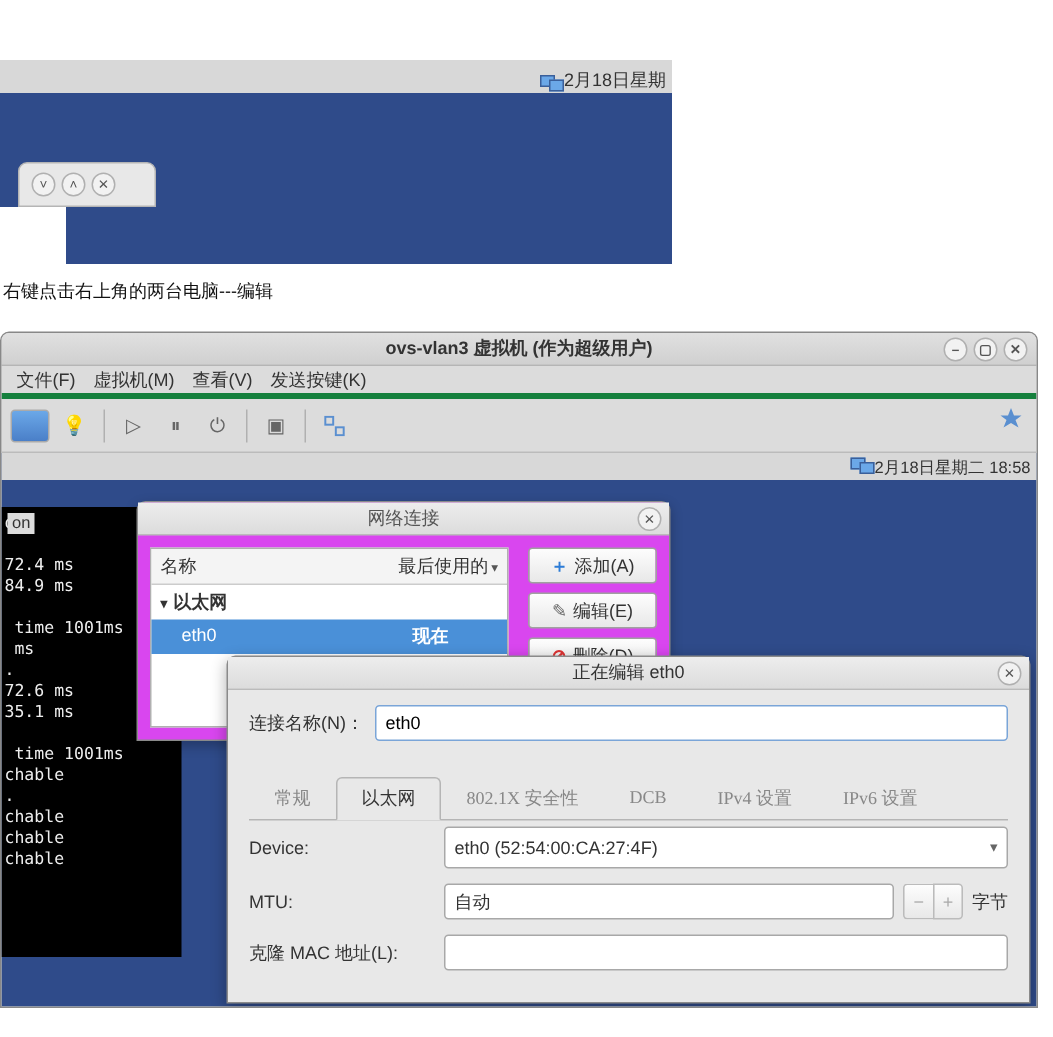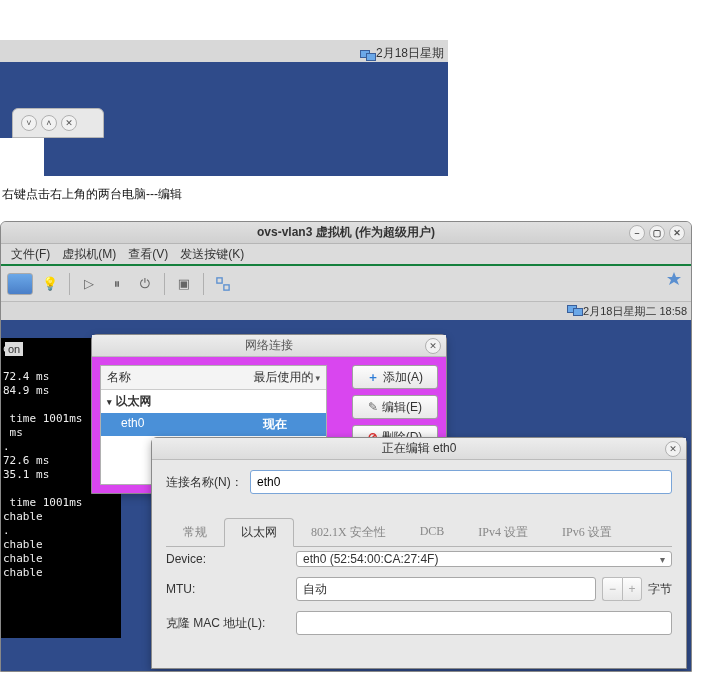--- a/index.html
+++ b/index.html
@@ -12,41 +12,41 @@
 .top-win { position: absolute; top: 108px; left: 12px; width: 92px; height: 30px; background: #e8e8e8; border-radius: 6px 6px 0 0; border: 1px solid #b5b5b5; display: flex; align-items: center; gap: 4px; padding-left: 8px; }
 .winbtn { width: 16px; height: 16px; border-radius: 50%; background: #f2f2f2; border: 1px solid #b0b0b0; display: flex; align-items: center; justify-content: center; font-size: 9px; color: #555; }
 .top-whitestrip { position: absolute; top: 138px; left: 0; width: 44px; height: 38px; background: #fff; }
 
 .caption { font-size: 12px; color: #111; margin: 10px 0 18px 2px; }
 
 
 .vmhost { width: 692px; height: 451px; border: 1px solid #888; border-radius: 6px 6px 0 0; background: #d8d8d8; position: relative; overflow: hidden; }
 .vmhost-title { height: 22px; background: linear-gradient(#e0e0e0,#d0d0d0); border-bottom: 1px solid #b5b5b5; display: flex; align-items: center; justify-content: center; font-size: 12px; font-weight: bold; color: #333; position: relative; }
 .vmhost-title .wbtns { position: absolute; right: 6px; top: 3px; display: flex; gap: 4px; }
-.vmhost-menu { height: 22px; background: #dcdcdc; border-bottom: 2px solid #15803d; display: flex; align-items: center; padding-left: 6px; font-size: 12px; gap: 4px; color: #333; }
+.vmhost-menu { height: 22px; background: #dcdcdc; border-bottom: 4px solid #15803d; display: flex; align-items: center; padding-left: 6px; font-size: 12px; gap: 4px; color: #333; }
 .vmhost-menu span { padding: 0 4px; }
 .vmhost-toolbar { height: 36px; background: #dcdcdc; border-bottom: 1px solid #bbb; display: flex; align-items: center; padding: 0 6px; gap: 6px; }
 .tbtn { width: 22px; height: 22px; display: flex; align-items: center; justify-content: center; color: #666; }
 .tbtn.monitor { width: 26px; height: 22px; border: 1px solid #aaa; border-radius: 3px; background: linear-gradient(#6ba8e8,#4a7fc8); }
 .tbtn svg { width: 14px; height: 14px; }
 .tsep { width: 1px; height: 22px; background: #b0b0b0; margin: 0 2px; }
 .full-icon { position: absolute; right: 8px; top: 50px; width: 18px; height: 18px; }
 
 
 .vm-desktop { position: absolute; top: 80px; left: 0; right: 0; bottom: 0; background: #2f4b8a; }
 .vm-status { height: 18px; background: #d8d8d8; display: flex; align-items: center; justify-content: flex-end; font-size: 11px; color: #333; padding-right: 4px; gap: 0; }
 
 .terminal-fragment { position: absolute; top: 116px; left: 0; width: 120px; height: 300px; background: #000; color: #eee; font-family: monospace; font-size: 11px; padding: 4px 2px; white-space: pre; line-height: 14px; overflow: hidden; }
 .term-on { position:absolute; top:120px; left:4px; background:#dcdcdc; color:#333; font-size:11px; padding:1px 3px; }
 
 
 .netconn { position: absolute; top: 112px; left: 90px; width: 356px; height: 160px; background: #d946ef; border: 1px solid #8a8a8a; border-radius: 6px 6px 0 0; box-shadow: 0 3px 8px rgba(0,0,0,.25); }
 .netconn-title { height: 22px; background: linear-gradient(#ededed,#dcdcdc); border-bottom: 1px solid #bbb; display: flex; align-items: center; justify-content: center; font-size: 12px; color: #555; position: relative; }
 .netconn-title .close { position: absolute; right: 5px; top: 3px; }
-.netconn-body { display: flex; padding: 8px; gap: 25px; height: calc(100% - 22px); }
+.netconn-body { display: flex; padding: 8px; gap: 13px; height: calc(100% - 22px); }
 .netlist { flex: 1; background: #fff; border: 1px solid #b0b0b0; font-size: 12px; }
 .netlist-head { display: flex; background: #f4f4f4; border-bottom: 1px solid #ccc; }
 .netlist-head .col { padding: 3px 6px; color: #333; }
 .col-name { flex: 1; }
 .col-last { width: 96px; text-align: right; position: relative; }
 .col-last:after { content: "▾"; font-size: 9px; margin-left: 2px; color: #555; }
 .netlist-group { padding: 3px 6px; font-weight: bold; color: #333; background: #fff; }
 .netlist-group:before { content: "▾"; font-size: 9px; margin-right: 4px; }
 .netlist-row { display: flex; padding: 3px 6px 3px 20px; background: #4a90d8; color: #fff; }
 .netlist-row .col-name { flex: 1; }
@@ -64,21 +64,21 @@
 .editwin-title .close { position: absolute; right: 5px; top: 3px; }
 .editwin-body { padding: 10px 14px; }
 .row { display: flex; align-items: center; margin-bottom: 24px; gap: 0; }
 .row label { width: 84px; font-size: 12px; color: #333; }
 .row input[type=text] { flex: 1; height: 24px; border: 1px solid #7aa5d8; border-radius: 3px; padding: 0 6px; font-size: 12px; background: #fff; }
 .tabs { display: flex; border-bottom: 1px solid #b5b5b5; margin-bottom: 4px; font-size: 12px; font-family: Liberation Serif, serif; }
 .tab { padding: 5px 16px; color: #888; cursor: pointer; border: 1px solid transparent; border-bottom: none; }
 .tab.active { background: #e8e8e8; border: 1px solid #b5b5b5; border-bottom: 1px solid #e8e8e8; border-radius: 4px 4px 0 0; color: #333; margin-bottom: -1px; }
 .form-row { display: flex; align-items: center; margin-bottom: 10px; gap: 10px; }
 .form-row label { width: 120px; font-size: 12px; color: #333; }
-.combo { flex: 1; height: 16px; border: 1px solid #a8a8a8; border-radius: 3px; background: #fff; display: flex; align-items: center; padding: 0 6px; font-size: 12px; color: #333; position: relative; }
+.combo { flex: 1; height: 28px; border: 1px solid #a8a8a8; border-radius: 3px; background: #fff; display: flex; align-items: center; padding: 0 6px; font-size: 12px; color: #333; position: relative; }
 .combo:after { content: "▾"; position: absolute; right: 6px; color: #666; font-size: 10px; }
 .plain-input { flex: 1; height: 24px; border: 1px solid #a8a8a8; border-radius: 3px; background: #fff; padding: 0 6px; font-size: 12px; }
 .mtu-wrap { flex: 1; display: flex; align-items: center; gap: 6px; }
 .mtu-combo { flex: 1; height: 24px; border: 1px solid #a8a8a8; border-radius: 3px; background: #fff; display: flex; align-items: center; padding: 0 6px; font-size: 12px; color: #333; }
 .stepper { display: flex; }
 .stepper button { width: 20px; height: 24px; border: 1px solid #bbb; background: linear-gradient(#fdfdfd,#e8e8e8); color: #aaa; font-size: 12px; }
 .stepper button:first-child { border-radius: 3px 0 0 3px; border-right: none; }
 .stepper button:last-child { border-radius: 0 3px 3px 0; }
 .unit { font-size: 12px; color: #333; }
 

